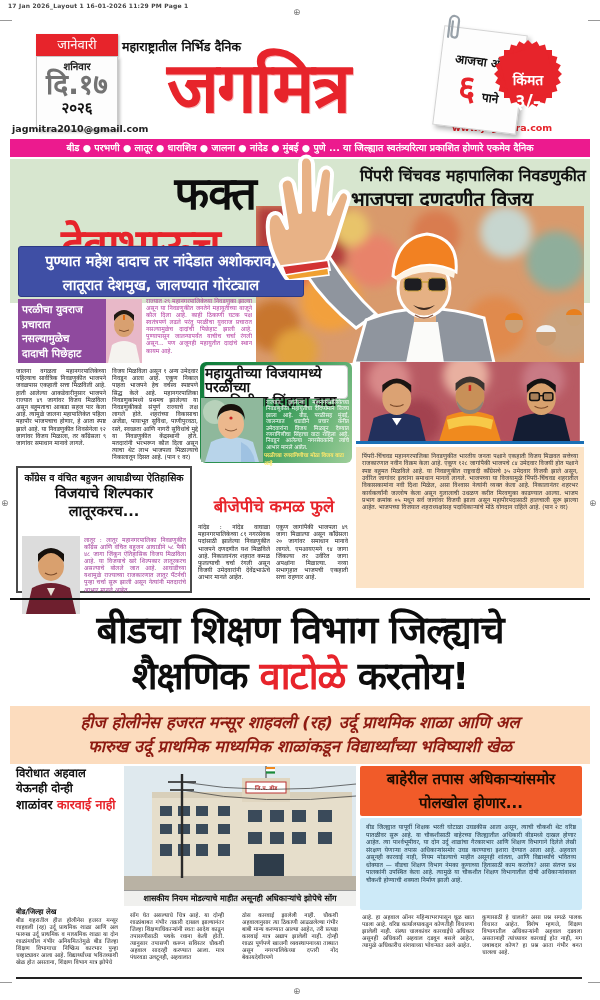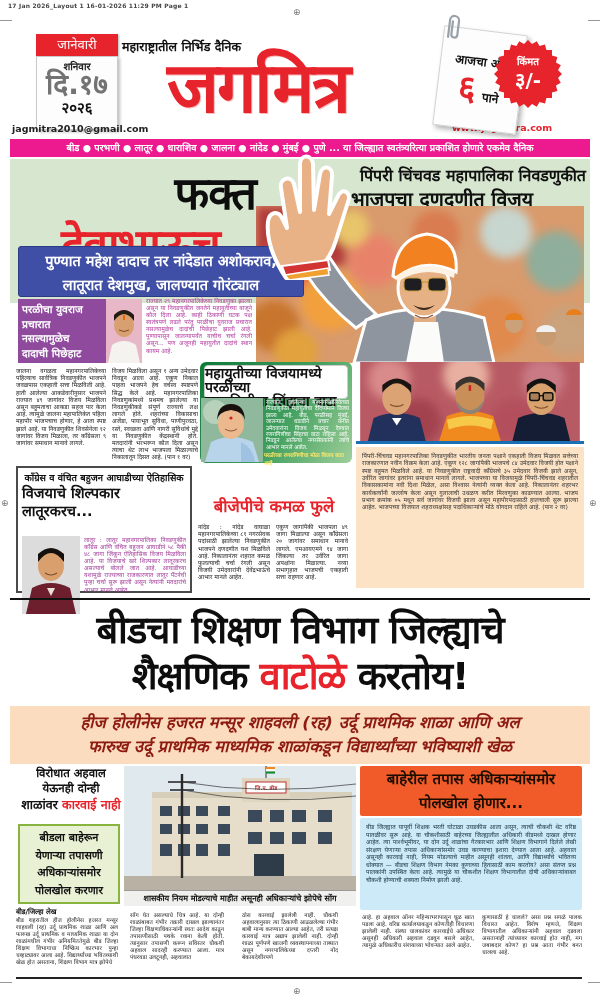--- a/index.html
+++ b/index.html
@@ -28,21 +28,21 @@
   .site { left:452px; top:122px; font-size:9.5px; font-weight:bold; color:#e7242b; }
   .note { left:438px; top:30px; width:84px; height:100px; background:#fdfdfd; border:1px solid #d2d2d2; box-shadow:3px 3px 5px rgba(0,0,0,.3); transform:rotate(7deg); text-align:center; }
   .note-l1 { margin-top:22px; font-size:12px; font-weight:bold; color:#111; }
   .note-num { font-size:34px; font-weight:bold; color:#e7242b; display:inline-block; line-height:38px; }
   .note-word { font-size:12px; font-weight:bold; color:#111; display:inline-block; margin-left:2px; }
   .clip { left:-4px; top:-16px; }
   .seal { left:494px; top:40px; width:68px; height:68px; }
   .seal .sq { position:absolute; left:10px; top:10px; width:48px; height:48px; background:#e7242b; }
   .seal .sq.r30 { transform:rotate(30deg); } .seal .sq.r60 { transform:rotate(60deg); } .seal .sq.r15 { transform:rotate(15deg); } .seal .sq.r45 { transform:rotate(45deg); } .seal .sq.r75 { transform:rotate(75deg); }
   .seal-txt { position:absolute; left:0; top:14px; width:68px; text-align:center; color:#fff; z-index:2; }
-  .seal-label { font-size:10px; font-weight:bold; display:block; }
+  .seal-label { font-size:14px; font-weight:bold; display:block;margin-top:16px; }
   .seal-value { font-size:20px; font-weight:bold; display:block; line-height:24px; }
 
   .districts { left:10px; top:139px; width:580px; height:18px; background:#ec1a8e; color:#fff; font-size:9.5px; font-weight:bold; line-height:18px; text-align:center; }
 
   
   .greenbg { left:10px; top:159px; width:580px; height:144px; background:#d7e6cf; }
   .hl-fakta { left:26px; top:161px; width:230px; font-size:45px; font-weight:800; color:#0d0d0d; text-align:right; letter-spacing:-1px; }
   .hl-deva { left:12px; top:213px; width:256px; font-size:45px; font-weight:800; color:#e7242b; text-align:center; letter-spacing:-2px; }
   .rhl1 { left:298px; top:164px; width:288px; font-size:16px; font-weight:800; color:#101010; text-align:right; }
   .rhl2 { left:298px; top:185px; width:288px; font-size:19.5px; font-weight:800; color:#101010; text-align:center; }
@@ -60,38 +60,38 @@
   .pankaja-hl { position:absolute; left:4px; top:3px; width:144px; height:34px; background:#fff; border:1px solid #ccc; border-radius:4px; font-size:14px; font-weight:800; color:#111; line-height:14px; }
   .pankaja-photo { position:absolute; left:1px; top:36px; width:62px; height:64px; }
   .pankaja-body { position:absolute; left:66px; top:37px; width:83px; height:50px; color:#fff; font-size:5.5px; line-height:1.16; overflow:hidden; }
   .pankaja-foot { position:absolute; left:64px; top:89px; width:86px; color:#ffe86a; font-size:5.5px; font-weight:bold; }
   .polphoto { left:356px; top:362px; width:228px; height:82px; border-bottom:3px solid #1a6fb5; }
 
   
   .peachbox { left:356px; top:447px; width:228px; height:141px; background:#fce3c6; padding:5px 6px; font-size:6px; color:#333; line-height:1.22; }
   .congressbox { left:16px; top:466px; width:176px; height:127px; border:2px solid #4a4a4a; background:#fff; padding:3px 4px; }
   .cong-h1 { font-size:9.5px; font-weight:800; color:#111; text-align:center; }
-  .cong-h2 { font-size:14.5px; font-weight:800; color:#111; text-align:left; line-height:18px; margin-bottom:16px; }
+  .cong-h2 { font-size:14.5px; font-weight:800; color:#111; text-align:center; line-height:18px; margin-bottom:16px; }
   .cong-flex { display:flex; gap:4px; }
   .laturphoto { width:58px; height:78px; flex:none; }
   .cong-body { font-size:6px; color:#a03a98; line-height:1.18; height:78px; overflow:hidden; }
   .bjpcol { left:198px; top:494px; width:152px; height:127px; }
   .bjp-hl { font-size:16.5px; font-weight:800; color:#e7242b; text-align:center; line-height:26px; }
   .bjp-cols { display:flex; gap:6px; margin-top:3px; }
   .bjp-c { width:72px; height:92px; font-size:6px; color:#1a1a1a; line-height:1.2; overflow:hidden; }
 
   
   .rule1 { left:10px; top:598px; width:580px; height:2px; background:#111; }
   .bighl { left:10px; width:580px; font-size:38px; font-weight:800; color:#0d0d0d; text-align:center; letter-spacing:-1px; white-space:nowrap; }
   .bighl .red { color:#e7242b; }
   .schoolbanner { left:10px; top:706px; width:580px; height:58px; background:#fcdcbe; text-align:center; padding-top:5px; font-style:italic; }
   .school-line { font-size:16.5px; font-weight:800; color:#8e1b12; line-height:24px; }
 
   
-  .blhead { left:16px; top:766px; width:110px; font-weight:800; color:#111;text-align:center; }
+  .blhead { left:16px; top:766px; width:110px; font-weight:800; color:#111; }
   .blhead .l { font-size:11.5px; line-height:15px; }
   .blhead .l3 { font-size:12.5px; line-height:17px; }
   .blhead .red { color:#e7242b; }
   .greenbox { left:18px; top:824px; width:102px; height:80px; background:#e9f1d4; border:2px solid #89b440; font-size:11px; font-weight:800; color:#111; text-align:center; line-height:17.5px; padding-top:3px; }
   .byline { left:16px; top:907px; font-size:7px; font-weight:800; color:#111; }
   .bcolA { left:16px; top:917px; width:102px; height:58px; font-size:5.8px; color:#1a1a1a; line-height:1.2; }
   .building { left:124px; top:766px; width:232px; height:140px; }
   .bcaption { position:absolute; left:0; bottom:0; width:232px; height:16px; background:#f0f0ee; border-top:1px solid #999; font-size:8px; font-weight:800; color:#111; text-align:center; line-height:15px; }
   .bcolB { left:130px; top:912px; width:94px; height:62px; font-size:5.8px; color:#1a1a1a; line-height:1.2; }
   .bcolC { left:242px; top:912px; width:96px; height:62px; font-size:5.8px; color:#1a1a1a; line-height:1.2; }
@@ -324,24 +324,20 @@
     <div class="school-line">हीज होलीनेस हजरत मन्सूर शाहवली (रह) उर्दू प्राथमिक शाळा आणि अल</div>
     <div class="school-line">फारुख उर्दू प्राथमिक माध्यमिक शाळांकडून विद्यार्थ्यांच्या भविष्याशी खेळ</div>
   </div>
 
   <div class="abs blhead">
     <div class="l">विरोधात अहवाल</div>
     <div class="l">येऊनही दोन्ही</div>
     <div class="l3"><span>शाळांवर </span><span class="red">कारवाई नाही</span></div>
   </div>
 
-  <div class="abs greenbox preline">बीडला बाहेरून
-येणाऱ्या तपासणी
-अधिकाऱ्यांसमोर
-पोलखोल करणार</div>
   <div class="abs byline">बीड/जिल्हा लेख</div>
   <div class="abs bcolA just ovh">बीड शहरातील हीज होलीनेस हजरत मन्सूर शाहवली (रह) उर्दू प्राथमिक शाळा आणि अल फारुख उर्दू प्राथमिक व माध्यमिक शाळा या दोन शाळांमधील गंभीर अनियमिततेमुळे बीड जिल्हा शिक्षण विभागाचा निष्क्रिय कारभार पुन्हा चव्हाट्यावर आला आहे. विद्यार्थ्यांच्या भवितव्याशी खेळ होत असताना, शिक्षण विभाग मात्र झोपेचे</div>
 
   <div class="abs building">
     <svg width="232" height="124" viewBox="0 0 232 124">
       <rect width="232" height="124" fill="#dfe9ee"></rect>
       <rect x="28" y="26" width="200" height="6" fill="#d8cfba"></rect>
       <rect x="28" y="32" width="200" height="80" fill="#e6decb"></rect>
       <rect x="118" y="12" width="48" height="24" fill="#e0d6c0"></rect>
       <rect x="122" y="16" width="40" height="11" fill="#fff" stroke="#b33" stroke-width="1"></rect>

